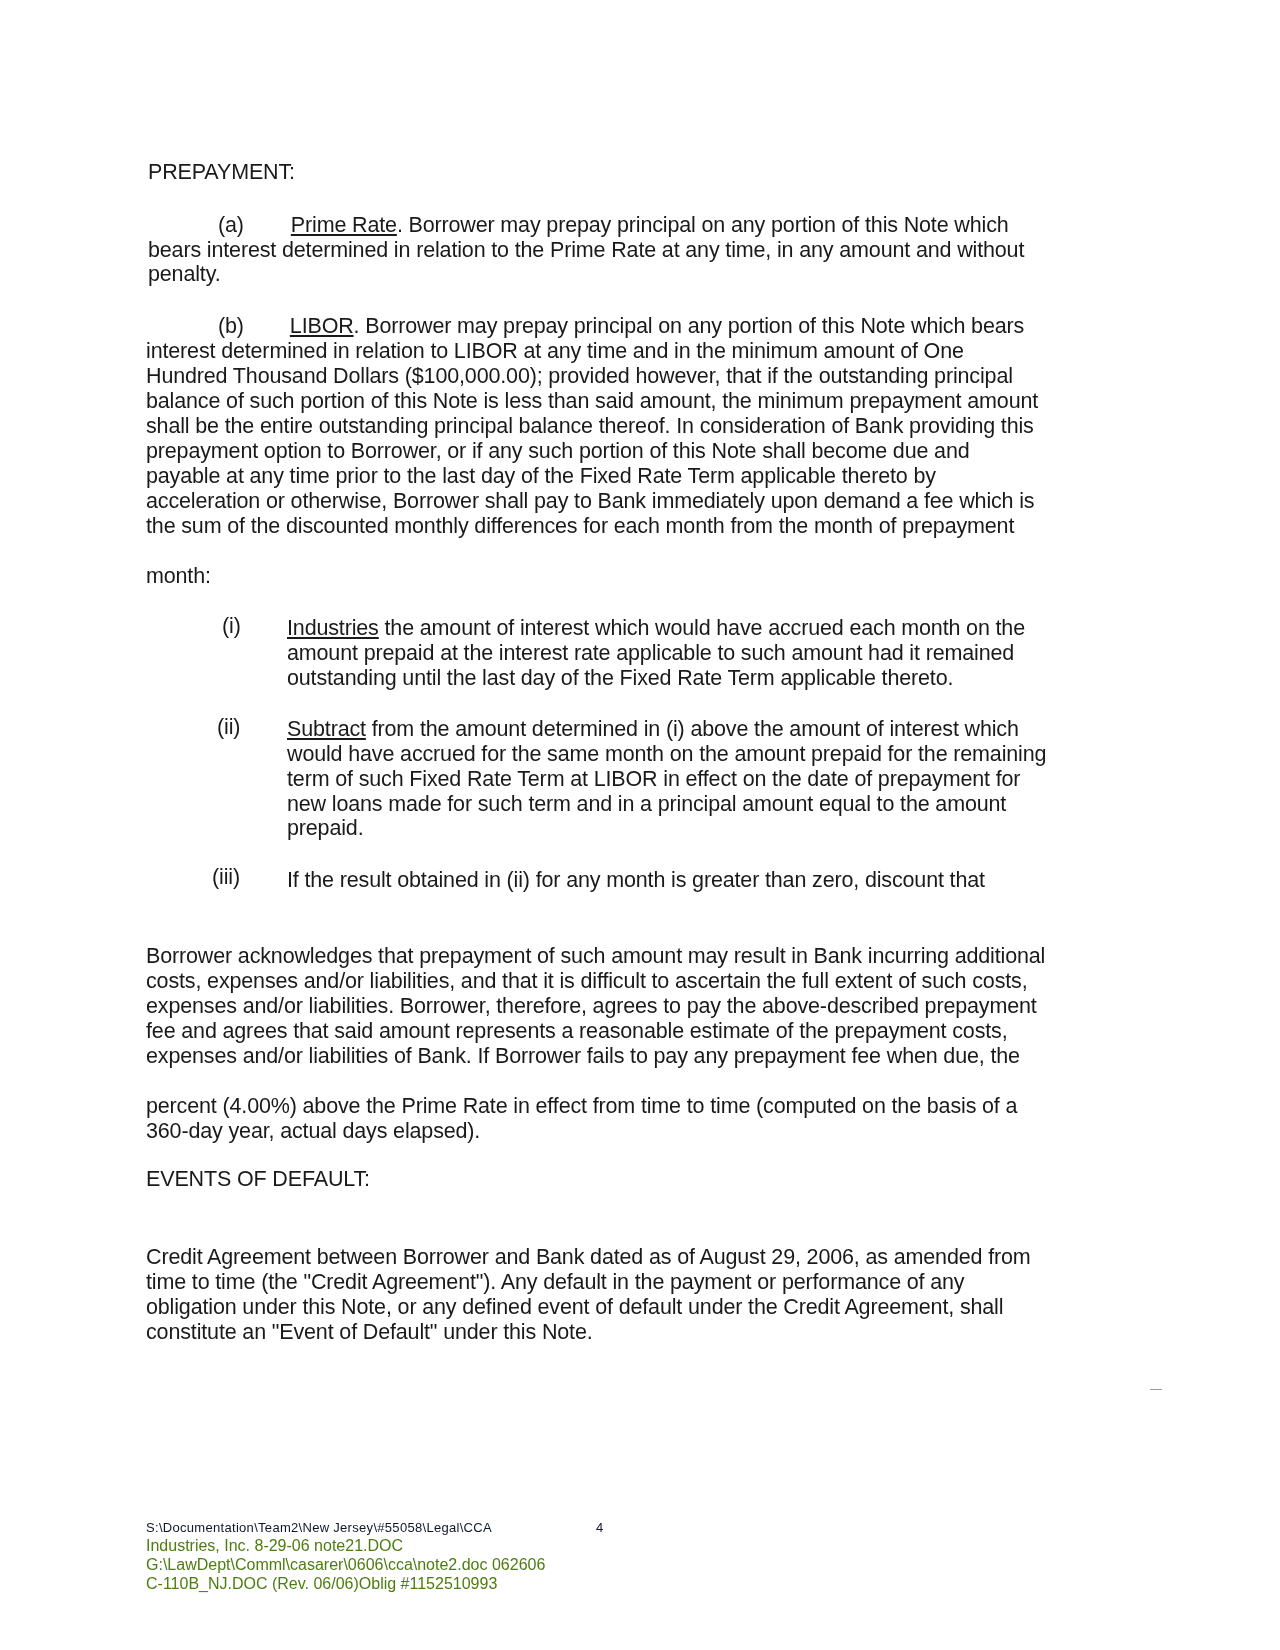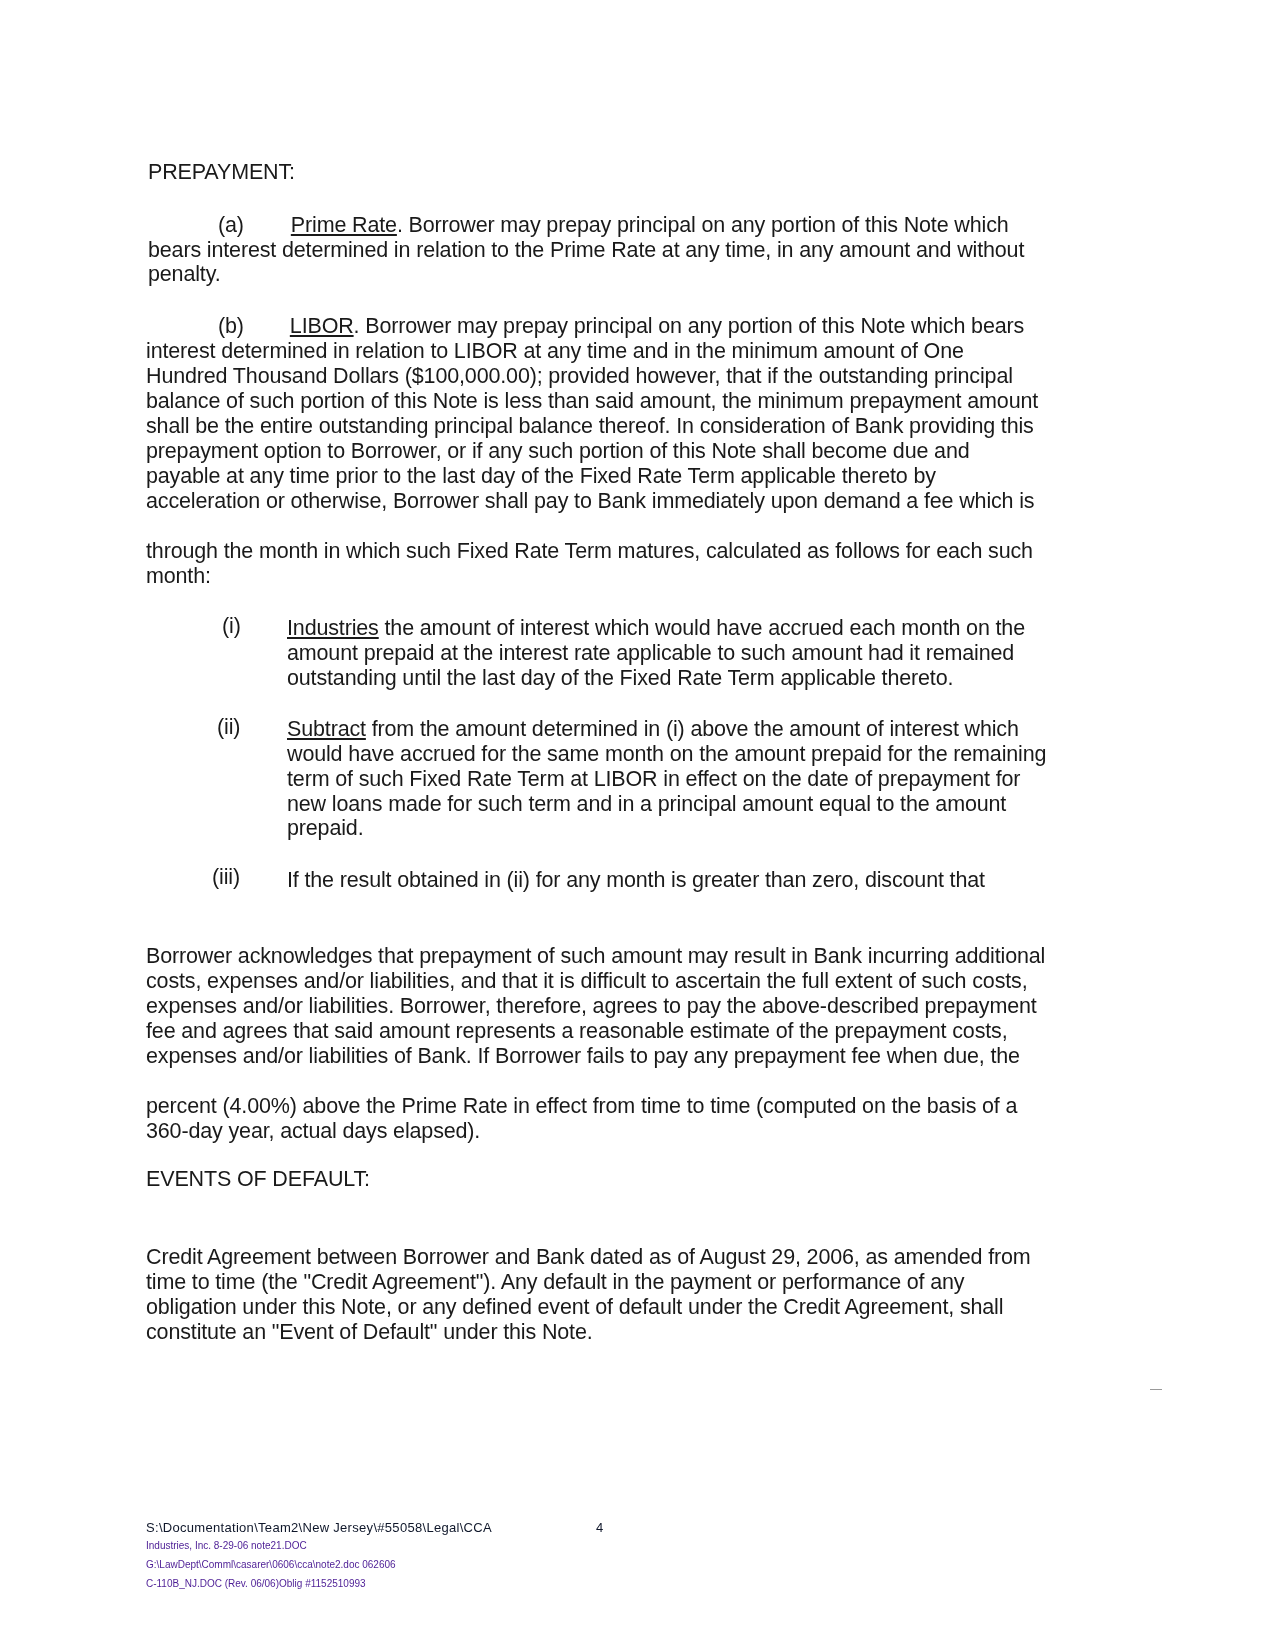--- a/index.html
+++ b/index.html
@@ -2,21 +2,21 @@
 <html><head>
 <meta charset="utf-8">
 <style>
   html, body { margin: 0; padding: 0; background: #ffffff; }
   body { width: 1280px; height: 1650px; position: relative; overflow: hidden;
          font-family: "Liberation Sans", sans-serif; color: #1a1a1a; }
   .page { position: absolute; left: 0; top: 4px; width: 1164px; height: 1650px; }
   .line { position: absolute; font-size: 21.5px; white-space: nowrap; line-height: 26px;
           letter-spacing: -0.15px; }
   .u { text-decoration: underline; text-underline-offset: 2px; }
-  .foot { position: absolute; font-size: 10px; white-space: nowrap; line-height: 20px; color: #4c1d95; }
+  .foot { position: absolute; font-size: 16px; white-space: nowrap; line-height: 20px; color: #4d7c0f; }
   .foot.faint { color: #0f172a; font-size: 13px; letter-spacing: 0.3px; }
   .mark { position: absolute; right: 2px; top: 1385px; width: 12px; height: 1px; background: #999; }
 </style>
 </head>
 <body>
 
 <div class="page">
 
   <div class="line" style="left:148px; top:155px;">PREPAYMENT:</div>
 
@@ -29,21 +29,21 @@
   <div class="line" style="left:218px; top:309px;">
     <span>(b)</span><span style="display:inline-block;width:46px"></span><span class="u">LIBOR</span><span>.  Borrower may prepay principal on any portion of this Note which bears</span>
   </div>
   <div class="line" style="left:146px; top:334px;">interest determined in relation to LIBOR at any time and in the minimum amount of One</div>
   <div class="line" style="left:146px; top:359px;">Hundred Thousand Dollars ($100,000.00); provided however, that if the outstanding principal</div>
   <div class="line" style="left:146px; top:384px;">balance of such portion of this Note is less than said amount, the minimum prepayment amount</div>
   <div class="line" style="left:146px; top:409px;">shall be the entire outstanding principal balance thereof.  In consideration of Bank providing this</div>
   <div class="line" style="left:146px; top:434px;">prepayment option to Borrower, or if any such portion of this Note shall become due and</div>
   <div class="line" style="left:146px; top:459px;">payable at any time prior to the last day of the Fixed Rate Term applicable thereto by</div>
   <div class="line" style="left:146px; top:484px;">acceleration or otherwise, Borrower shall pay to Bank immediately upon demand a fee which is</div>
-  <div class="line" style="left:146px; top:534px;">through the month in which such Fixed Rate Term matures, calculated as follows for each such</div>
+  <div class="line" style="left:146px; top:509px;">the sum of the discounted monthly differences for each month from the month of prepayment</div>
   <div class="line" style="left:146px; top:559px;">month:</div>
 
   <div class="line" style="left:222px; top:609px;">(i)</div>
   <div class="line" style="left:287px; top:611px;">
     <span class="u">Industries</span><span> the amount of interest which would have accrued each month on the</span>
   </div>
   <div class="line" style="left:287px; top:636px;">amount prepaid at the interest rate applicable to such amount had it remained</div>
   <div class="line" style="left:287px; top:661px;">outstanding until the last day of the Fixed Rate Term applicable thereto.</div>
 
   <div class="line" style="left:217px; top:710px;">(ii)</div>

